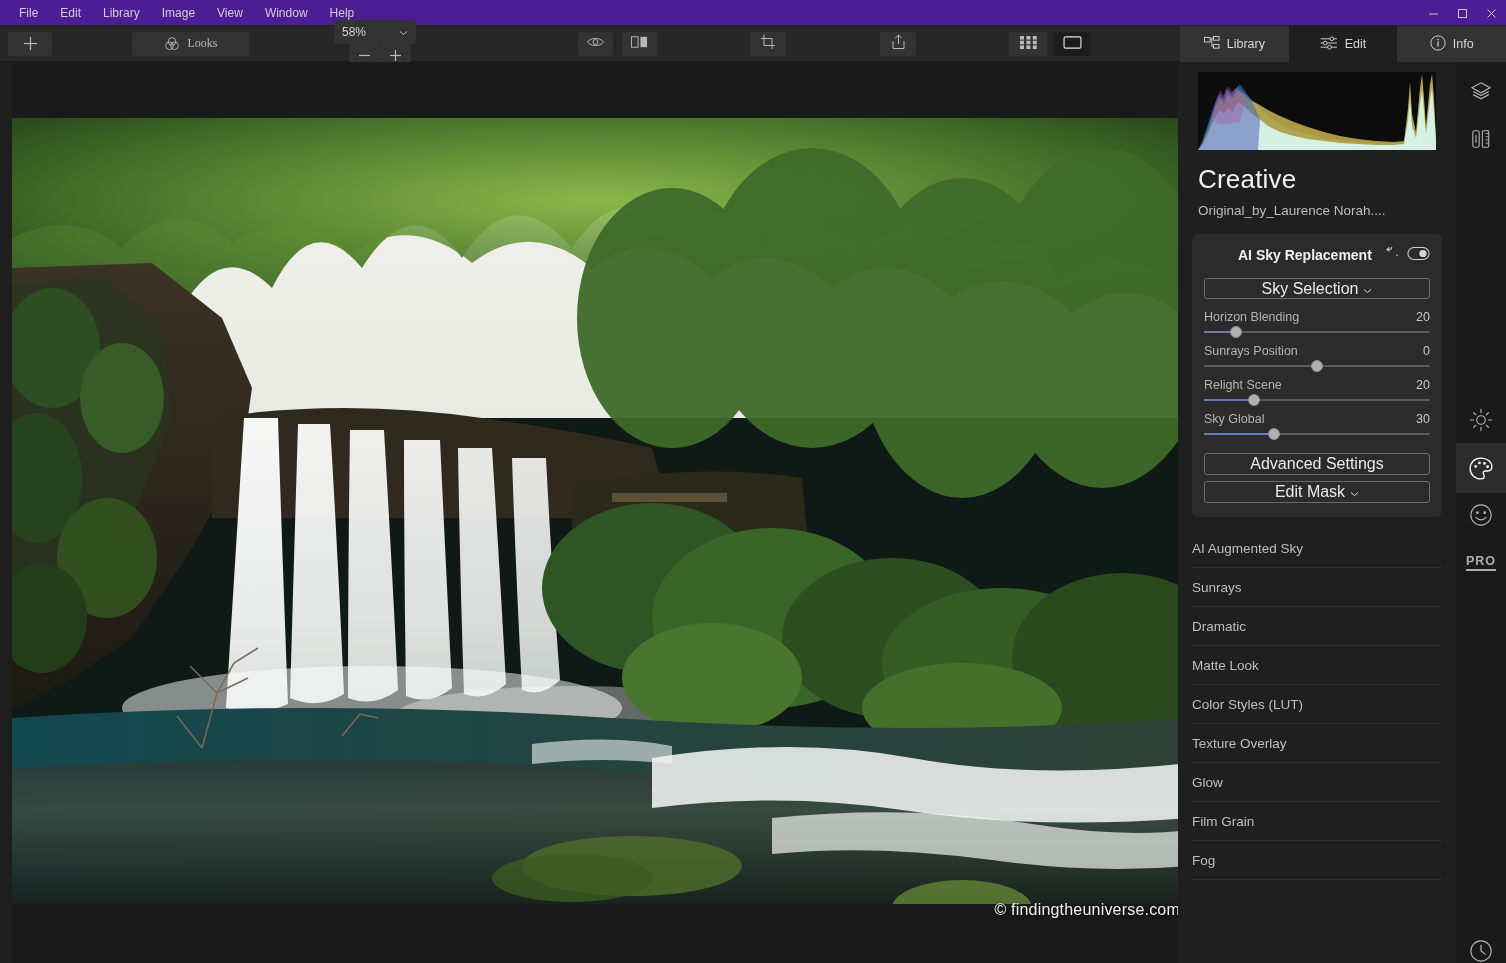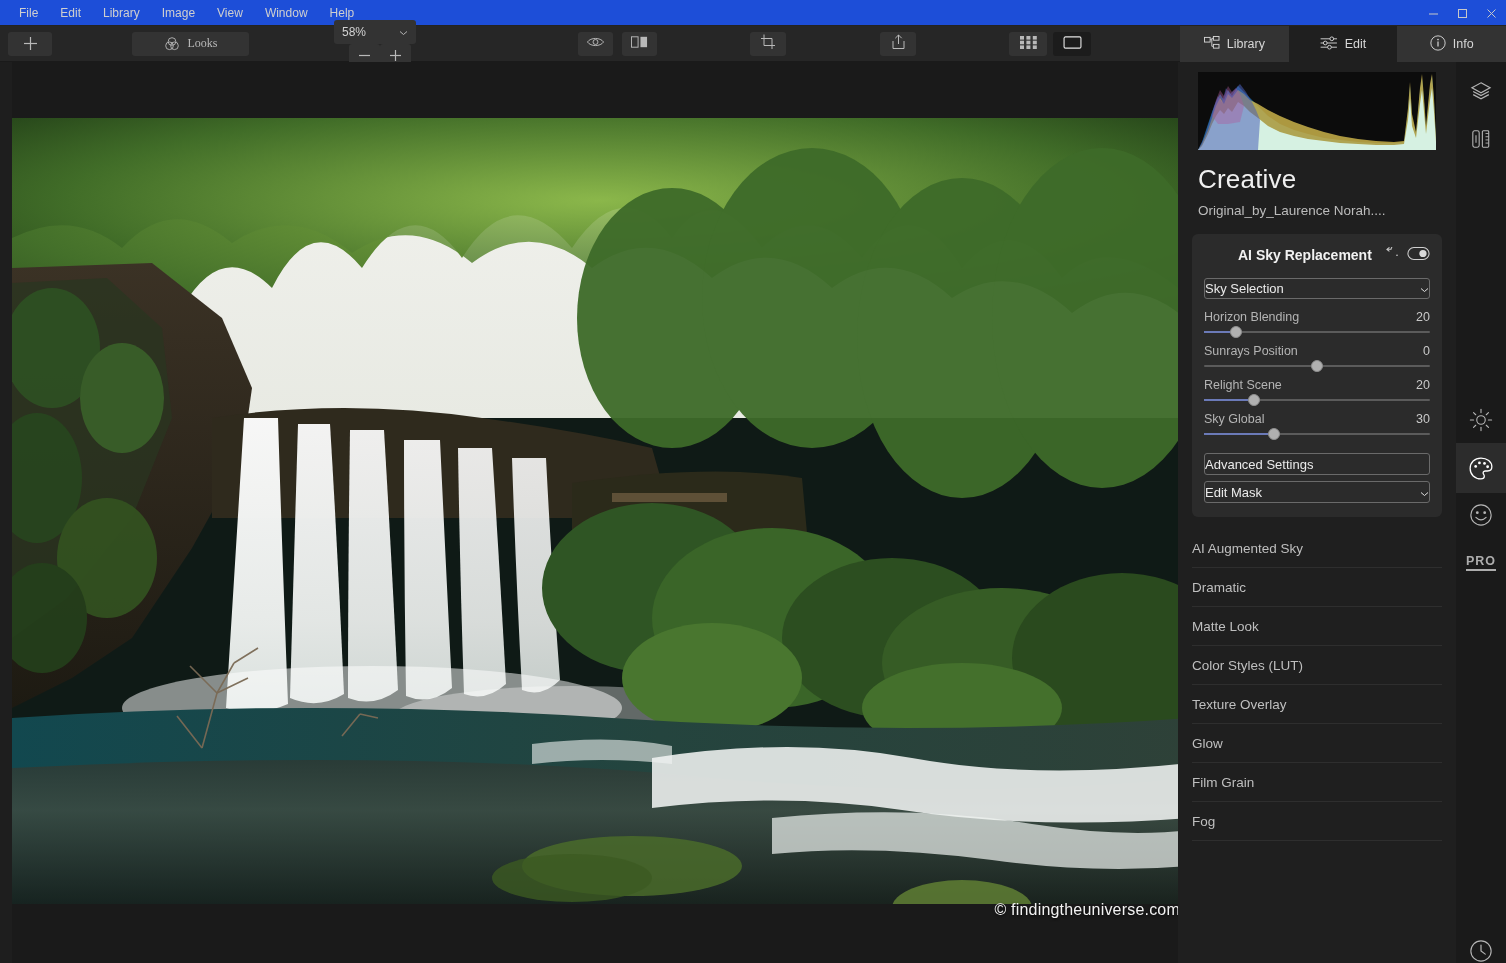--- a/index.html
+++ b/index.html
@@ -6,21 +6,21 @@
   html, body {
     width: 1506px; height: 963px;
     background: #1e1e1e;
     font-family: "Liberation Sans", sans-serif;
     overflow: hidden;
     -webkit-font-smoothing: antialiased;
   }
 
   
   .titlebar {
-    height: 26px; background: #1d4ed8;
+    height: 26px; background: #4c1d95;
     display: flex; align-items: center;
     border-bottom: 1px solid #232323;
     position: relative;
   }
   .menu { display: flex; align-items: center; padding-left: 8px; }
   .menu-item {
     color: #cfcfcf; font-size: 12px;
     padding: 4px 11px; line-height: 16px; cursor: default;
   }
   .wincontrols { position: absolute; right: 0; top: 0; display: flex; height: 26px; }
@@ -123,22 +123,22 @@
   .sky-head {
     display: flex; align-items: center; justify-content: space-between;
     margin-bottom: 14px;
     margin-left: 34px;
   }
   .sky-title { color: #f2f2f2; font-size: 14px; font-weight: bold; }
   .sky-acts { display: flex; align-items: center; gap: 9px; }
 
   .pillbtn {
     border: 1px solid #6a6a6a; border-radius: 3px;
-    height: 21px; display: flex; align-items: center; justify-content: space-between;
-    color: #eaeaea; font-size: 13px; gap: 5px; cursor: default;
+    height: 21px; display: flex; align-items: center; justify-content: center;
+    color: #eaeaea; font-size: 16px; gap: 5px; cursor: default;
   }
 
   .slider-row { margin-top: 11px; }
   .slider-label {
     display: flex; justify-content: space-between;
     color: #b4b4b4; font-size: 12.5px; margin-bottom: 7px;
   }
   .slider-label .val { color: #c8c8c8; }
   .track {
     position: relative; height: 2px; background: #5b5b5b;
@@ -586,20 +586,21 @@
             <svg width="9" height="6" viewBox="0 0 9 6">
                 <polyline points="1,1.5 4.5,4.5 8,1.5" fill="none" stroke="#e0e0e0" stroke-width="1"></polyline>
               </svg>
           </span>
         </div>
       </div>
     </div>
 
     <div class="toollist">
       <div class="toolitem">AI Augmented Sky</div>
+      <div class="toolitem">Sunrays</div>
       <div class="toolitem">Dramatic</div>
       <div class="toolitem">Matte Look</div>
       <div class="toolitem">Color Styles (LUT)</div>
       <div class="toolitem">Texture Overlay</div>
       <div class="toolitem">Glow</div>
       <div class="toolitem">Film Grain</div>
       <div class="toolitem">Fog</div>
     </div>
   </div>
 

